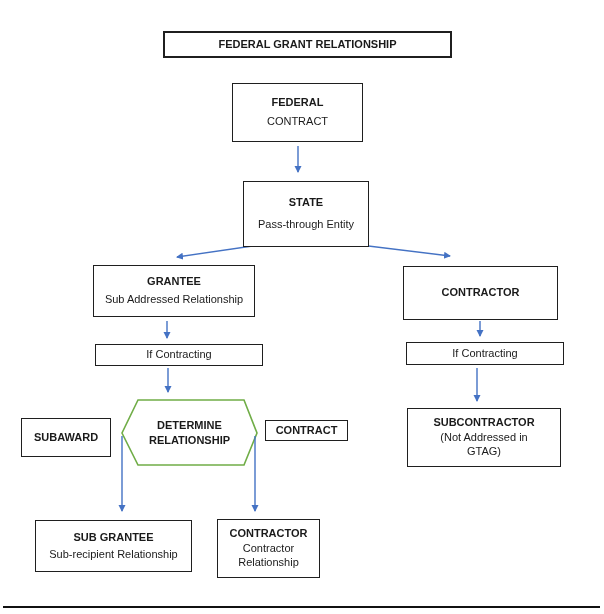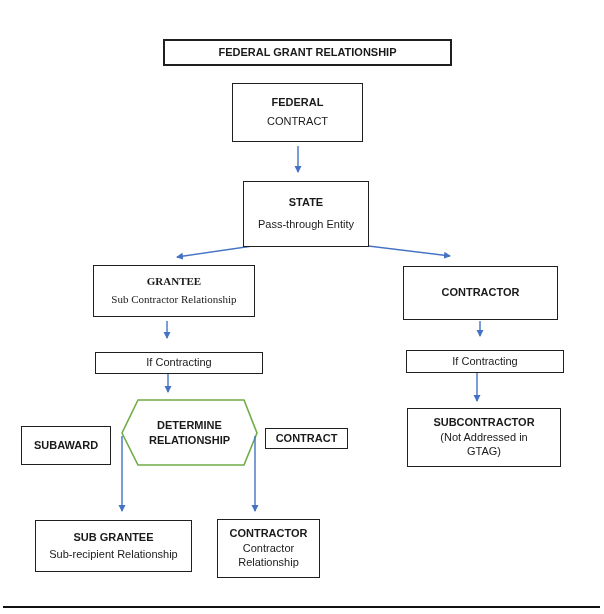--- a/index.html
+++ b/index.html
@@ -30,21 +30,20 @@
     justify-content: space-evenly;
     text-align: center;
     color: #1a1a1a;
     font-size: 11px;
     line-height: 1.25;
   }
   .node .title { font-weight: bold; }
   .node .subtitle { font-weight: normal; }
   .single {
     justify-content: center;
-    margin-top: 8px;
   }
   .banner {
     border-width: 2px;
     font-weight: bold;
   }
   .hex-label {
     position: absolute;
     display: flex;
     align-items: center;
     justify-content: center;
@@ -95,23 +94,23 @@
   <div class="node" style="left:232px; top:83px; width:131px; height:59px; padding:6px 2px;">
     <span class="title">FEDERAL</span>
     <span class="subtitle">CONTRACT</span>
   </div>
 
   <div class="node" style="left:243px; top:181px; width:126px; height:66px; padding:5px 2px;text-align:center;">
     <span class="title">STATE</span>
     <span class="subtitle">Pass-through Entity</span>
   </div>
 
-  <div class="node" style="left:93px; top:265px; width:162px; height:52px; padding:5px 2px;font-family:Liberation Serif, serif;">
+  <div class="node" style="left:93px; top:265px; width:162px; height:52px; padding:5px 2px;">
     <span class="title">GRANTEE</span>
-    <span class="subtitle">Sub Contractor Relationship</span>
+    <span class="subtitle">Sub Addressed Relationship</span>
   </div>
 
   <div class="node" style="left:403px; top:266px; width:155px; height:54px; padding:5px 2px;">
     <span class="title">CONTRACTOR</span>
   </div>
 
   <div class="node single" style="left:95px; top:344px; width:168px; height:22px;">
     <span class="subtitle">If Contracting</span>
   </div>
 

